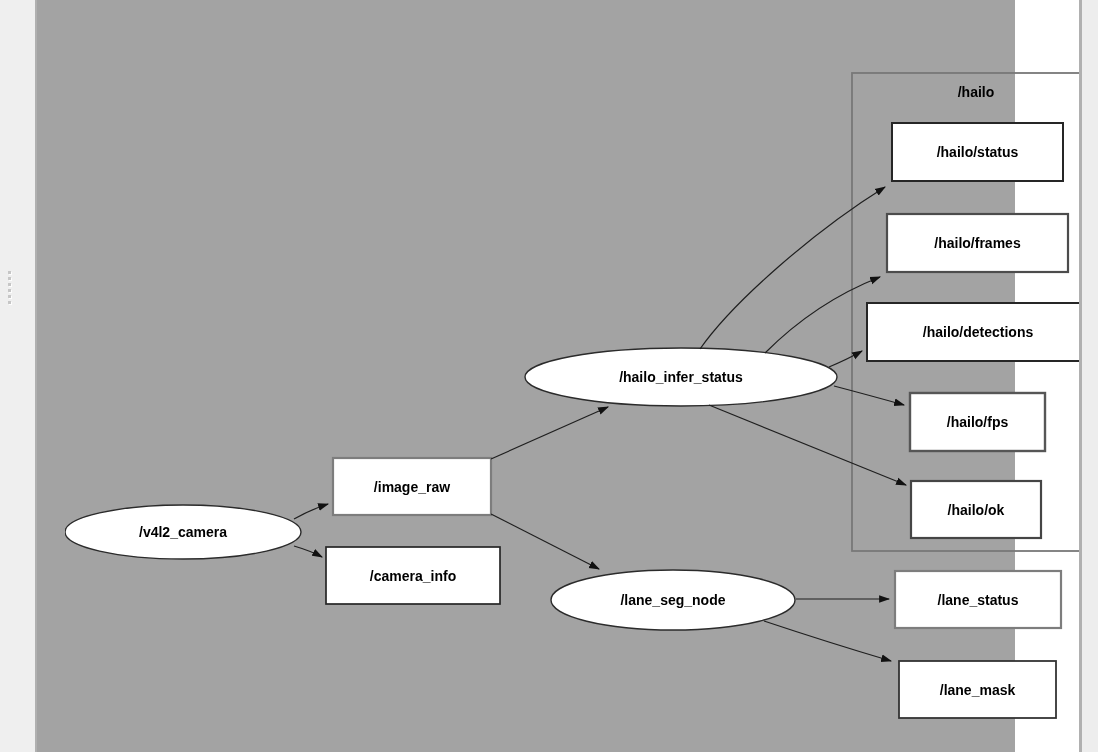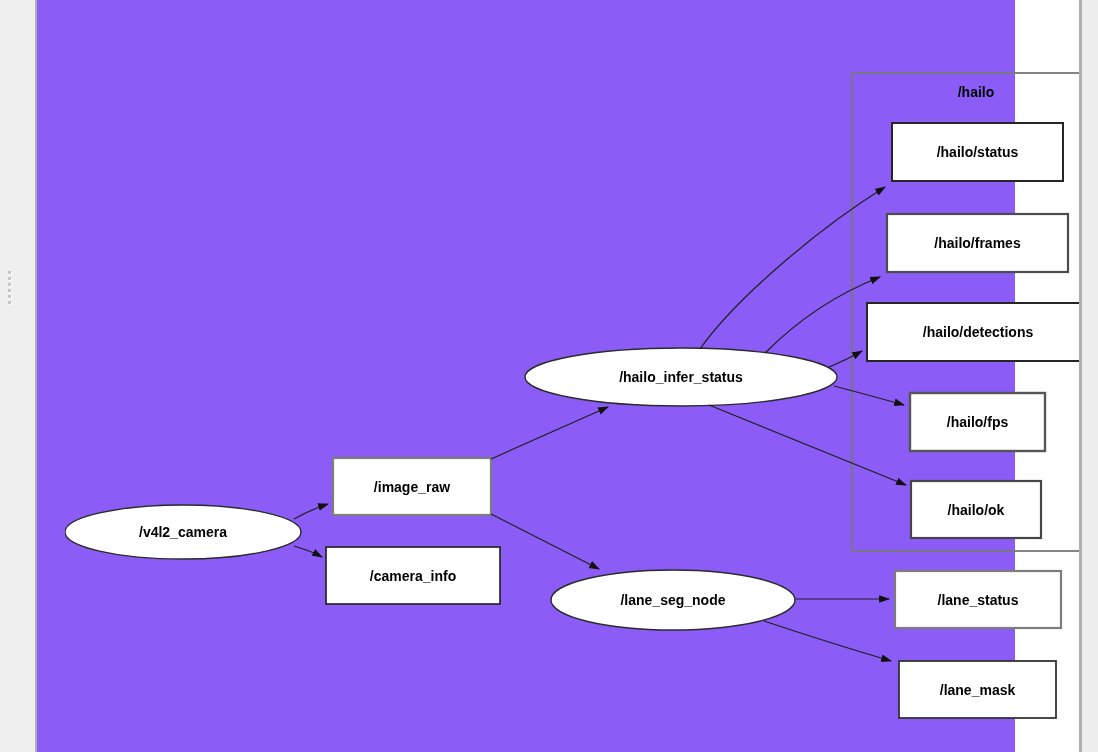--- a/index.html
+++ b/index.html
@@ -8,21 +8,21 @@
   .frame{position:relative;width:1098px;height:752px;background:#ffffff;}
   
   .left-strip{position:absolute;left:0;top:0;width:35px;height:752px;background:#efefef;}
   .left-divider{position:absolute;left:35px;top:0;width:2px;height:752px;background:#b0b0b0;}
   
   .right-divider{position:absolute;left:1079px;top:0;width:3px;height:752px;background:#b0b0b0;}
   .right-strip{position:absolute;left:1082px;top:0;width:16px;height:752px;background:#ededed;}
   
   .dot{position:absolute;left:8px;width:3px;height:3px;background:#c6c6c6;box-shadow:1px 1px 0 #fdfdfd;}
   
-  .canvas{position:absolute;left:37px;top:0;width:950px;height:752px;background:#8b5cf6;padding-left:28px;}
+  .canvas{position:absolute;left:37px;top:0;width:950px;height:752px;background:#a3a3a3;padding-left:28px;}
   svg{display:block;}
   .shape{fill:#ffffff;}
   .lbl{font-family:"Liberation Sans","DejaVu Sans",sans-serif;font-weight:700;font-size:14px;fill:#000000;}
 </style>
 </head>
 <body>
 
 <div class="frame">
 
   <div class="left-strip">

